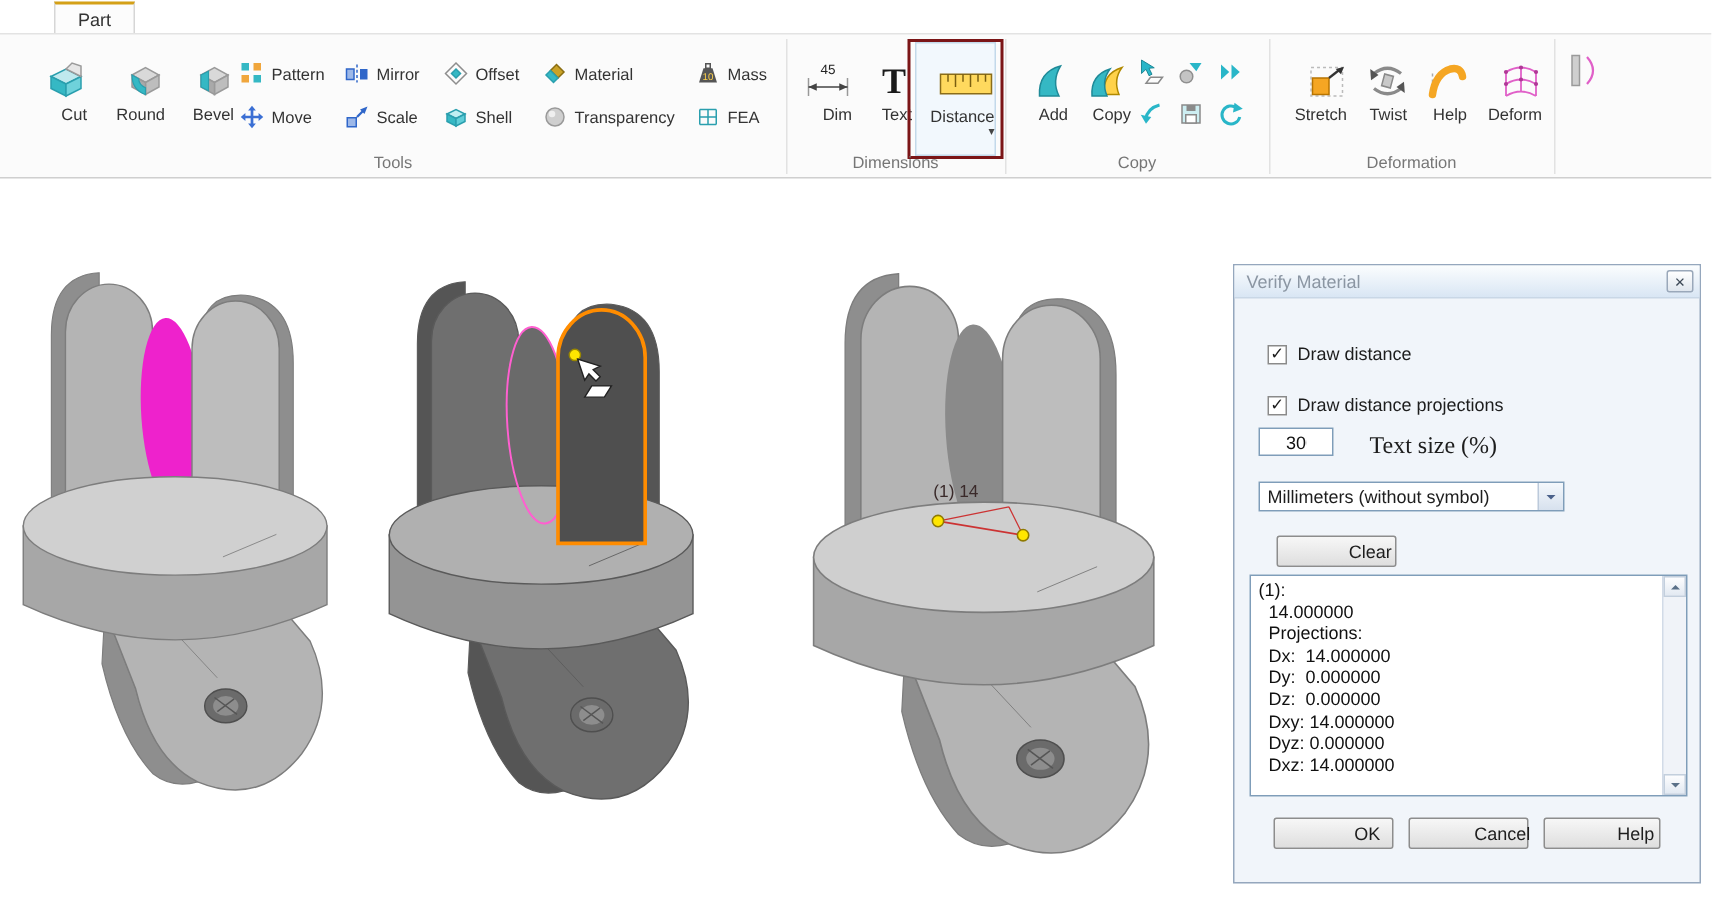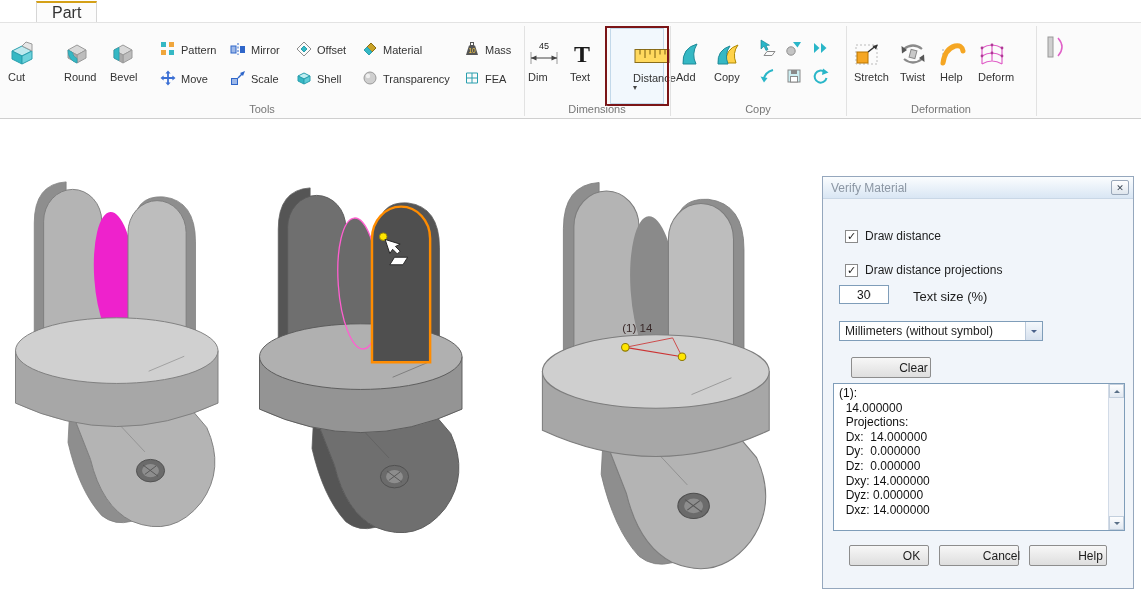--- a/index.html
+++ b/index.html
@@ -8,36 +8,36 @@
     width:1141px; height:599px; position:relative; overflow:hidden;
     background:#ffffff; font-family:"Liberation Sans", sans-serif;
     -webkit-font-smoothing:antialiased;
   }
 
   
   .tabstrip { position:absolute; top:0; left:0; width:1141px; height:22px; background:#fff; }
   .tab-part {
     position:absolute; left:36px; top:1px; height:21px; padding:0 15px;
     background:#fcfcfc; border:1px solid #d6d6d6; border-bottom:none;
-    border-top:2px solid #d4a017; font-size:16px; color:#333;
+    border-top:2px solid #d4a017; font-size:12px; color:#333;
     display:flex; align-items:center;
   }
 
   
   .ribbon {
     position:absolute; top:22px; left:0; width:1141px; height:97px;
     background:#fbfbfb; border-top:1px solid #e3e3e3; border-bottom:1px solid #cfcfcf;
   }
   .rsep { position:absolute; top:3px; height:90px; width:1px; background:#e2e2e2; }
   .rgroup-label {
     position:absolute; bottom:3px; font-size:11px; color:#767676; text-align:center;
   }
   .btn-large {
     position:absolute; top:5px; height:76px; display:flex; flex-direction:column;
-    align-items:flex-start; font-size:11px; color:#333; cursor:default;
+    align-items:flex-end; font-size:11px; color:#333; cursor:default;
   }
   .btn-large .bicon { height:36px; display:flex; align-items:flex-end; justify-content:center; margin-top:3px; }
   .btn-large .blabel { margin-top:4px; white-space:nowrap; }
   .btn-large .bcaret { font-size:8px; color:#444; line-height:6px; margin-top:1px; }
   .btn-small {
     position:absolute; height:22px; display:flex; align-items:center; gap:5px;
     font-size:11px; color:#333; white-space:nowrap; cursor:default;
   }
   .row1 { top:16px; } .row2 { top:45px; }
   .btn-icononly { position:absolute; width:24px; height:24px; display:flex; align-items:center; justify-content:center; }
@@ -69,21 +69,21 @@
   .chk { position:absolute; display:flex; align-items:center; gap:7px; }
   .chk .box {
     width:13px; height:13px; background:#fff; border:1px solid #8a8a8a;
     display:flex; align-items:center; justify-content:center; font-size:11px;
     line-height:1; color:#1a1a1a;
   }
   .txt-input {
     position:absolute; width:50px; height:19px; border:1px solid #7f9db9;
     background:#fff; font-size:12px; padding:1px 17px; font-family:inherit; color:#111;
   }
-  .inline-label { position:absolute; font-size:13px; color:#1d1d1d; }
+  .inline-label { position:absolute; font-size:16px; color:#1d1d1d;font-family:Liberation Serif, serif; }
   .combo {
     position:absolute; width:204px; height:20px; border:1px solid #7f9db9; background:#fff;
     display:flex; align-items:center; padding-left:5px; color:#1d1d1d;
   }
   .combo-arrowbtn {
     margin-left:auto; width:17px; height:100%;
     background:linear-gradient(#f4f8fc,#d7e1ee); border-left:1px solid #bccadb;
     display:flex; align-items:center; justify-content:center;
   }
   .tri-down { width:0; height:0; border:3.5px solid transparent; border-top-color:#4a618a; margin-top:4px; }

